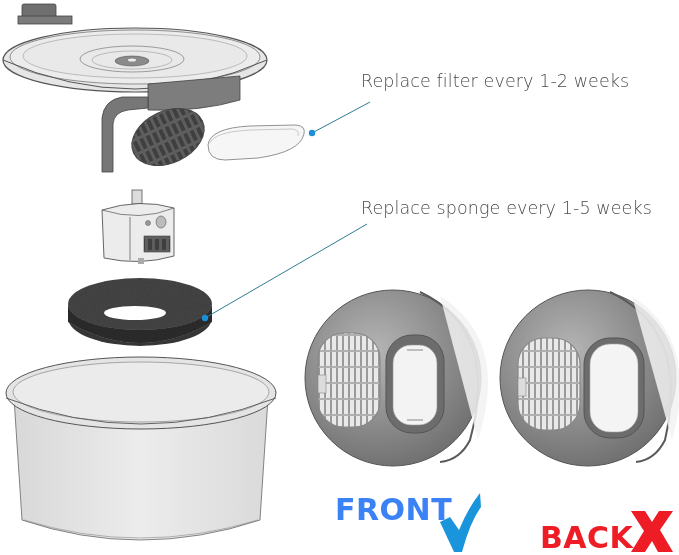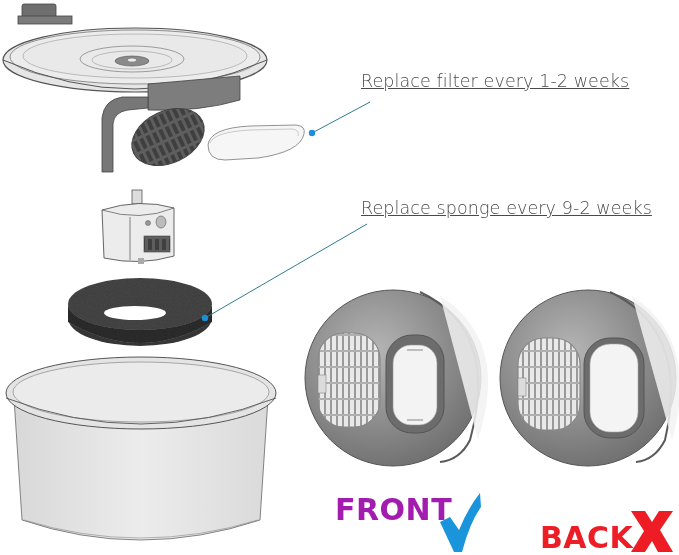--- a/index.html
+++ b/index.html
@@ -1,17 +1,17 @@
 <!DOCTYPE html>
 <html><head>
 <meta charset="utf-8">
 <style>
   html,body{margin:0;padding:0;background:#ffffff;}
   body{width:679px;height:555px;position:relative;overflow:hidden;font-family:"DejaVu Sans","Liberation Sans",sans-serif;}
-  .label{position:absolute;color:#4a4a4a;font-family:"DejaVu Sans","Liberation Sans",sans-serif;font-weight:200;font-size:17.5px;letter-spacing:0.1px;white-space:nowrap;text-decoration:underline;}
+  .label{position:absolute;color:#4a4a4a;font-family:"DejaVu Sans","Liberation Sans",sans-serif;font-weight:200;font-size:17.5px;letter-spacing:0.1px;white-space:nowrap;}
   .big{position:absolute;font-family:"DejaVu Sans","Liberation Sans",sans-serif;font-weight:900;font-size:30px;letter-spacing:0.5px;}
   svg{position:absolute;left:0;top:0;}
 </style>
 </head>
 <body>
 
 <svg width="679" height="555" viewBox="0 0 679 555">
   <defs>
     <radialGradient id="steel" cx="40%" cy="35%" r="70%">
       <stop offset="0%" stop-color="#b5b5b5"></stop>
@@ -125,16 +125,16 @@
     <rect x="584" y="338" width="60" height="100" rx="26" fill="#6c6c6c" stroke="#555" stroke-width="1"></rect>
     <rect x="590" y="344" width="48" height="88" rx="20" fill="#f4f4f4" stroke="#aaa" stroke-width="0.6"></rect>
   </g>
 
   <path d="M440 522 L450 517 L459 530 Q468 508 480 493 L481 507 Q470 522 462 552 L454 552 Z" fill="#1a95dc"></path>
 
   <path d="M631 511 L645 511 L652 522 L659 511 L673 511 L660 530 L673 552 L658 552 L652 541 L645 552 L631 552 L644 531 Z" fill="#ee1c25"></path>
 </svg>
 
 <div class="label" style="left:361px;top:71px;">Replace filter every 1-2 weeks</div>
-<div class="label" style="left:361px;top:198px;">Replace sponge every 9-2 weeks</div>
+<div class="label" style="left:361px;top:198px;">Replace sponge every 1-5 weeks</div>
 
-<div class="big" style="left:335px;top:492px;color:#a21caf;">FRONT</div>
+<div class="big" style="left:335px;top:492px;color:#3b82f6;">FRONT</div>
 <div class="big" style="left:540px;top:520px;color:#ee1c25;">BACK</div>
 
 </body></html>

